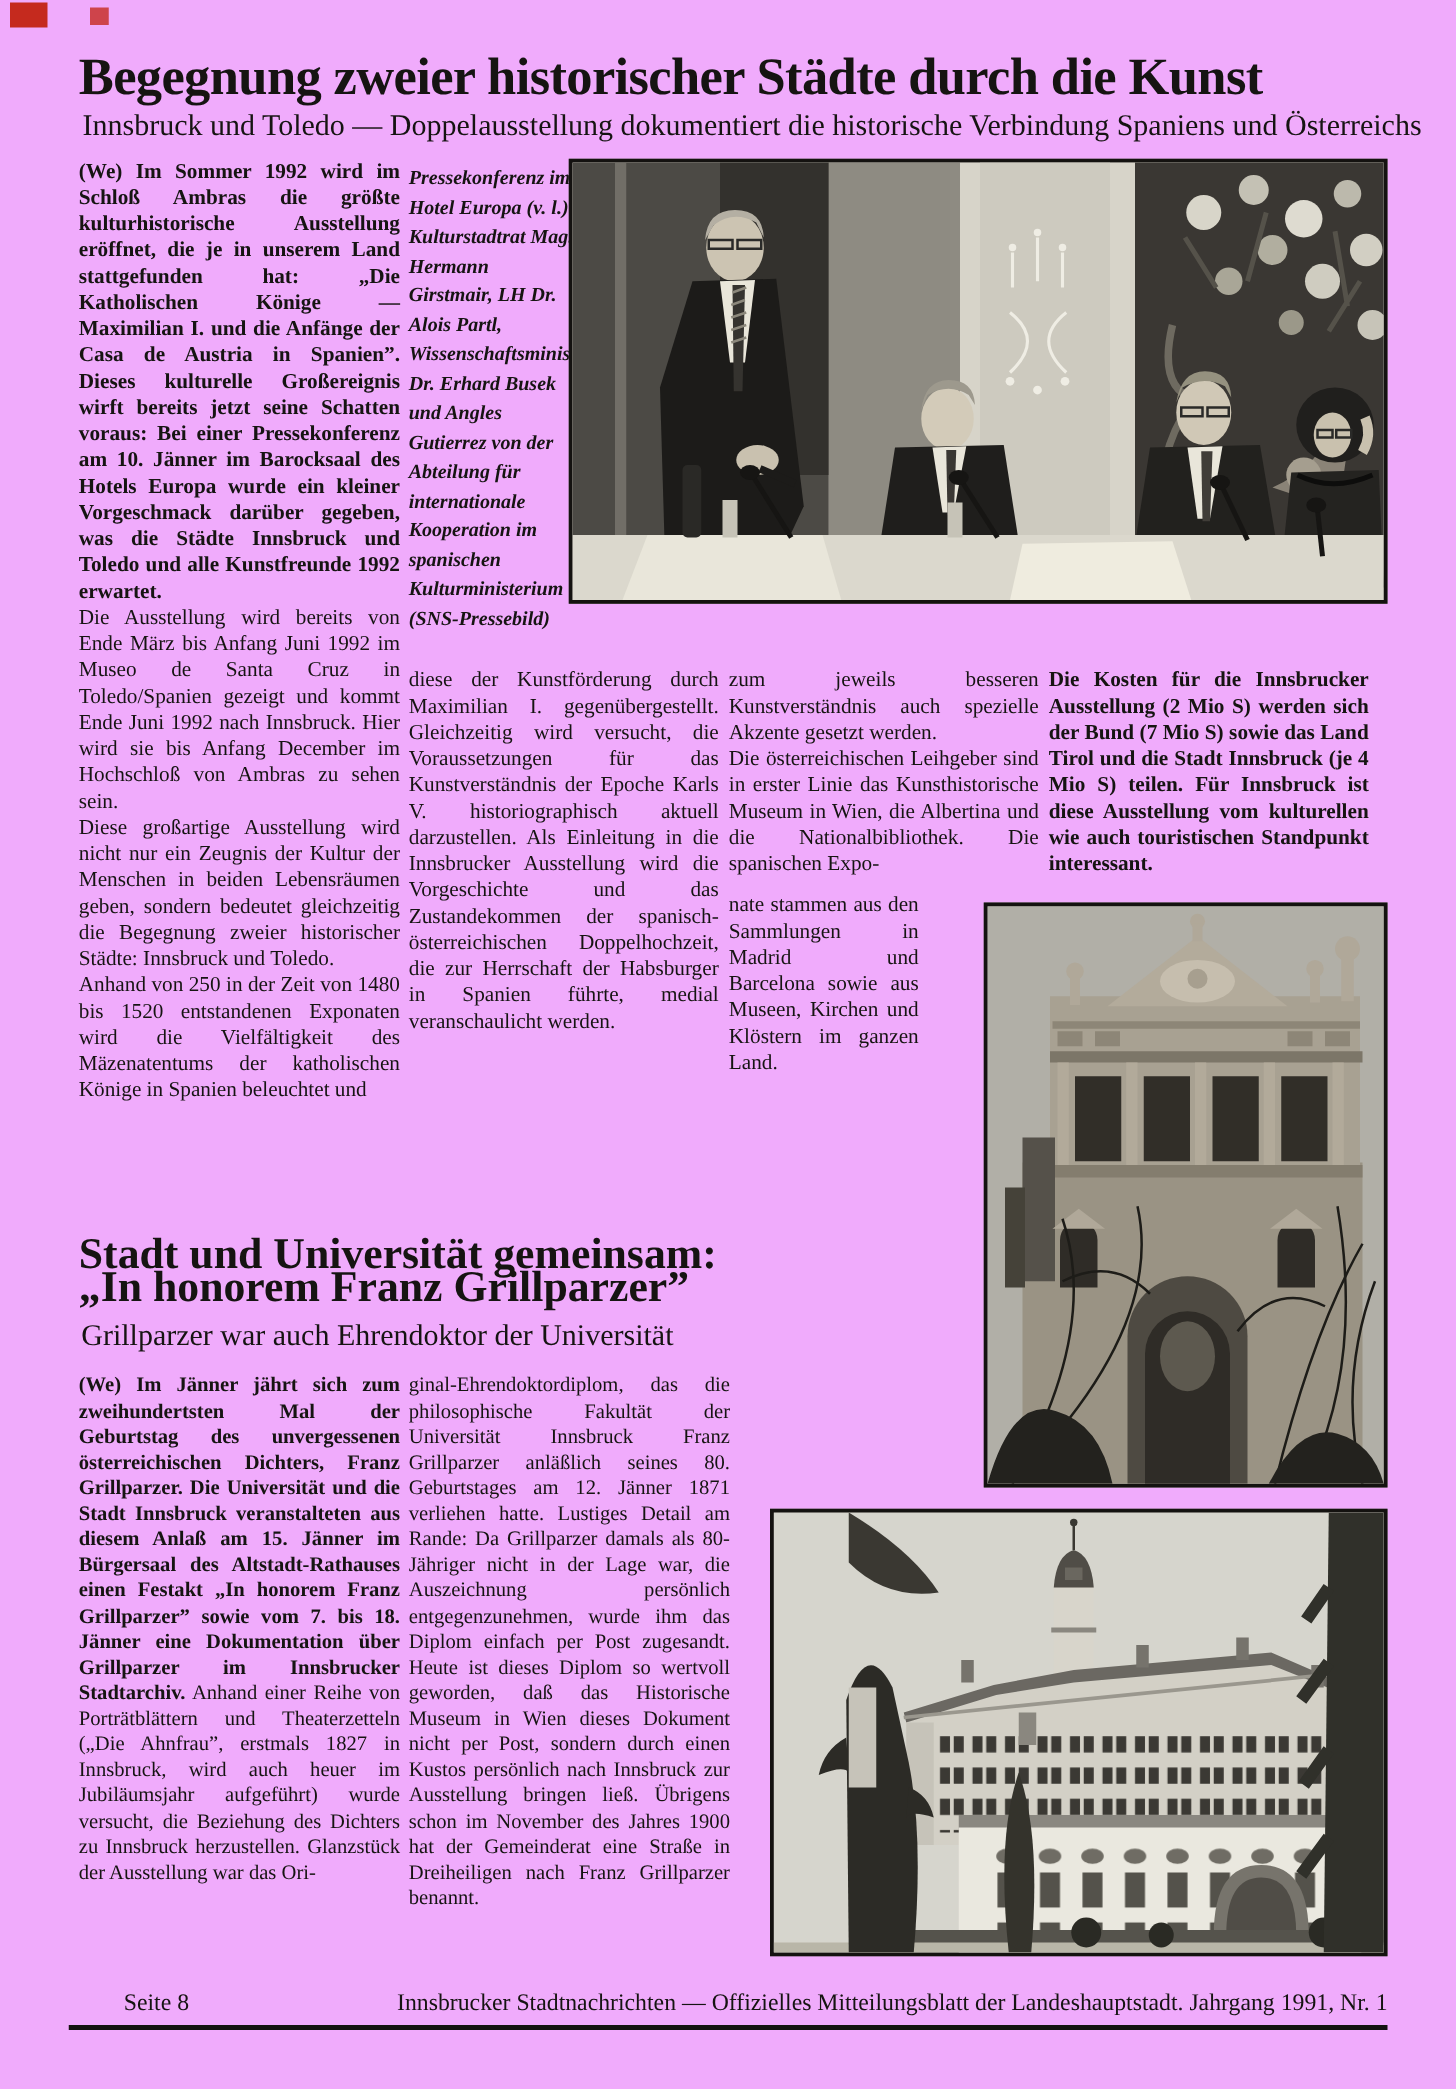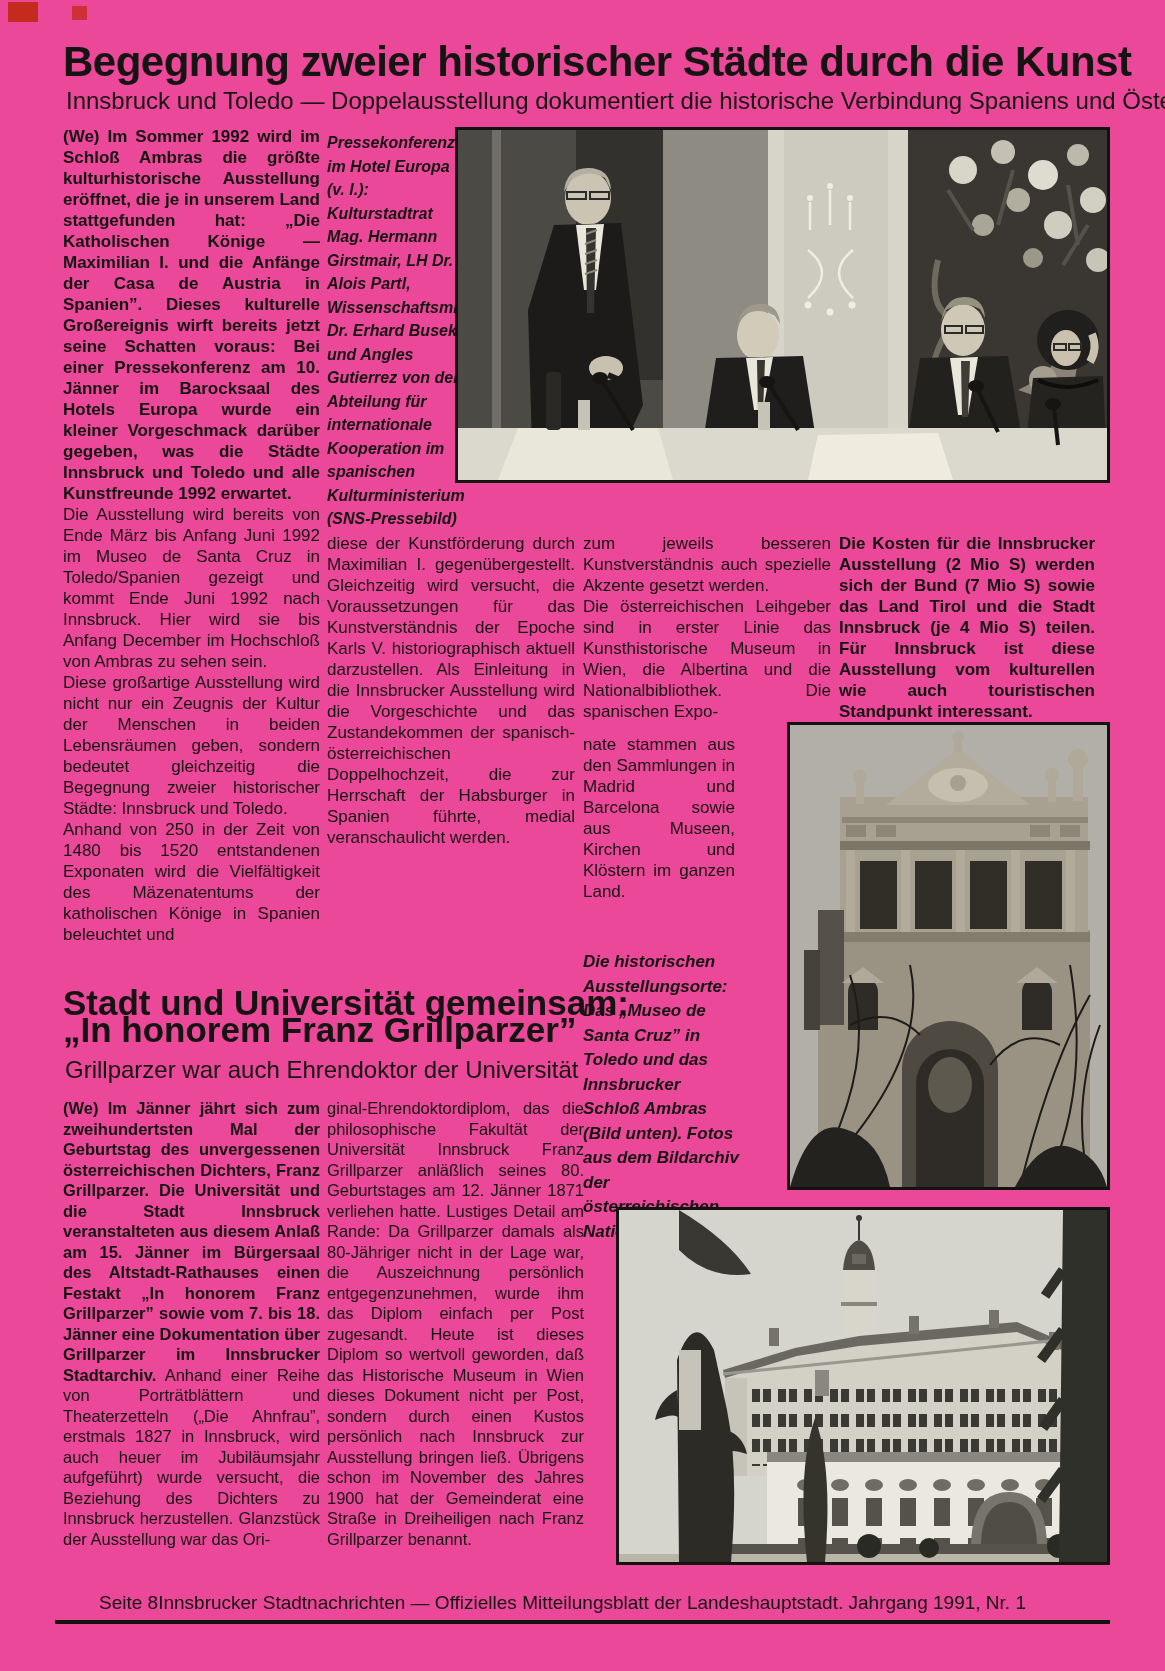--- a/index.html
+++ b/index.html
@@ -1,20 +1,20 @@
 <!DOCTYPE html>
 <html><head>
 <meta charset="utf-8">
 <style>
   html,body{margin:0;padding:0;}
   body{background:#777;}
   .page{
     position:relative;width:1165px;height:1671px;margin:0 auto;
-    background:#ec4899;overflow:hidden;
-    font-family:Liberation Sans, sans-serif;color:#161412;
+    background:#f0abfc;overflow:hidden;
+    font-family:Liberation Serif, serif;color:#161412;
   }
   .abs{position:absolute;}
   .red-mark{background:#c52a1e;position:absolute;}
   .title1{left:63px;top:40px;width:1045px;font-size:42px;font-weight:700;letter-spacing:-0.5px;line-height:1.05;white-space:nowrap;}
   .subtitle1{left:66px;top:88px;width:1045px;font-size:24px;line-height:1.1;white-space:nowrap;}
   .bodycol{font-size:17px;line-height:21px;text-align:justify;}
   .bodycol p{margin:0;}
   .lead{font-weight:700;}
   .colA1{left:63px;top:126px;width:257px;}
   .capcol{font-style:italic;font-weight:700;font-size:16px;line-height:23.5px;text-align:left;}
@@ -28,21 +28,21 @@
   .photo2{left:787px;top:722px;width:323px;height:468px;}
   .cap2{left:583px;top:950px;width:158px;font-size:17px;line-height:24.5px;}
   .h2a{left:63px;top:966px;width:560px;font-size:35px;font-weight:700;line-height:1.2;white-space:nowrap;margin-top:16px;}
   .h2b{left:63px;top:1010px;width:560px;font-size:35px;font-weight:700;white-space:nowrap;}
   .h2sub{left:65px;top:1056px;width:560px;font-size:24px;white-space:nowrap;}
   .colA2{left:63px;top:1098px;width:257px;font-size:16.5px;line-height:20.5px;}
   .colB2{left:327px;top:1098px;width:257px;font-size:16.5px;line-height:20.5px;}
   .photo3{left:616px;top:1207px;width:494px;height:358px;}
   .footer-row{left:55px;top:1592px;width:1055px;font-size:19px;display:flex;}
   .footer-page{flex:0 0 auto;margin-left:44px;}
-  .footer-center{flex:1 1 auto;text-align:left;}
+  .footer-center{flex:1 1 auto;text-align:right;}
   .footer-rule{left:55px;top:1620px;width:1055px;height:4px;background:#141210;}
   svg{display:block;width:100%;height:100%;}
 </style>
 </head>
 <body>
 
 <div class="page">
 
   <div class="red-mark" style="left:8px;top:2px;width:30px;height:20px;"></div>
   <div class="red-mark" style="left:72px;top:6px;width:15px;height:14px;opacity:.8;"></div>
@@ -240,21 +240,20 @@
         <path d="M260 450 Q300 360 280 240"></path>
         <path d="M300 462 Q280 380 310 300"></path>
         <path d="M60 300 q40 -20 70 10"></path>
         <path d="M270 320 q-40 -20 -70 20"></path>
       </g>
       <path d="M0 462 q20 -70 55 -58 q35 10 45 58 z" fill="#23221e"></path>
       <path d="M225 462 q25 -48 55 -40 q28 8 37 40 z" fill="#23221e"></path>
     </svg>
   </div>
 
-  <div class="abs capcol cap2">Die historischen Ausstellungsorte: Das „Museo de Santa Cruz” in Toledo und das Innsbrucker Schloß Ambras (Bild unten). Fotos aus dem Bildarchiv der österreichischen Nationalbibliothek.</div>
 
   <div class="abs h2a">Stadt und Universität gemeinsam:</div>
   <div class="abs h2b">„In honorem Franz Grillparzer”</div>
   <div class="abs h2sub">Grillparzer war auch Ehrendoktor der Universität</div>
 
   <div class="abs bodycol colA2">
     <p><span class="lead">(We) Im Jänner jährt sich zum zweihundertsten Mal der Geburtstag des unvergessenen österreichischen Dichters, Franz Grillparzer. Die Universität und die Stadt Innsbruck veranstalteten aus diesem Anlaß am 15. Jänner im Bürgersaal des Altstadt-Rathauses einen Festakt „In honorem Franz Grillparzer” sowie vom 7. bis 18. Jänner eine Dokumentation über Grillparzer im Innsbrucker Stadtarchiv.</span><span> Anhand einer Reihe von Porträtblättern und Theaterzetteln („Die Ahnfrau”, erstmals 1827 in Innsbruck, wird auch heuer im Jubiläumsjahr aufgeführt) wurde versucht, die Beziehung des Dichters zu Innsbruck herzustellen. Glanzstück der Ausstellung war das Ori-</span></p>
   </div>
   <div class="abs bodycol colB2">
     <p>ginal-Ehrendoktordiplom, das die philosophische Fakultät der Universität Innsbruck Franz Grillparzer anläßlich seines 80. Geburtstages am 12. Jänner 1871 verliehen hatte. Lustiges Detail am Rande: Da Grillparzer damals als 80-Jähriger nicht in der Lage war, die Auszeichnung persönlich entgegenzunehmen, wurde ihm das Diplom einfach per Post zugesandt. Heute ist dieses Diplom so wertvoll geworden, daß das Historische Museum in Wien dieses Dokument nicht per Post, sondern durch einen Kustos persönlich nach Innsbruck zur Ausstellung bringen ließ. Übrigens schon im November des Jahres 1900 hat der Gemeinderat eine Straße in Dreiheiligen nach Franz Grillparzer benannt.</p>

